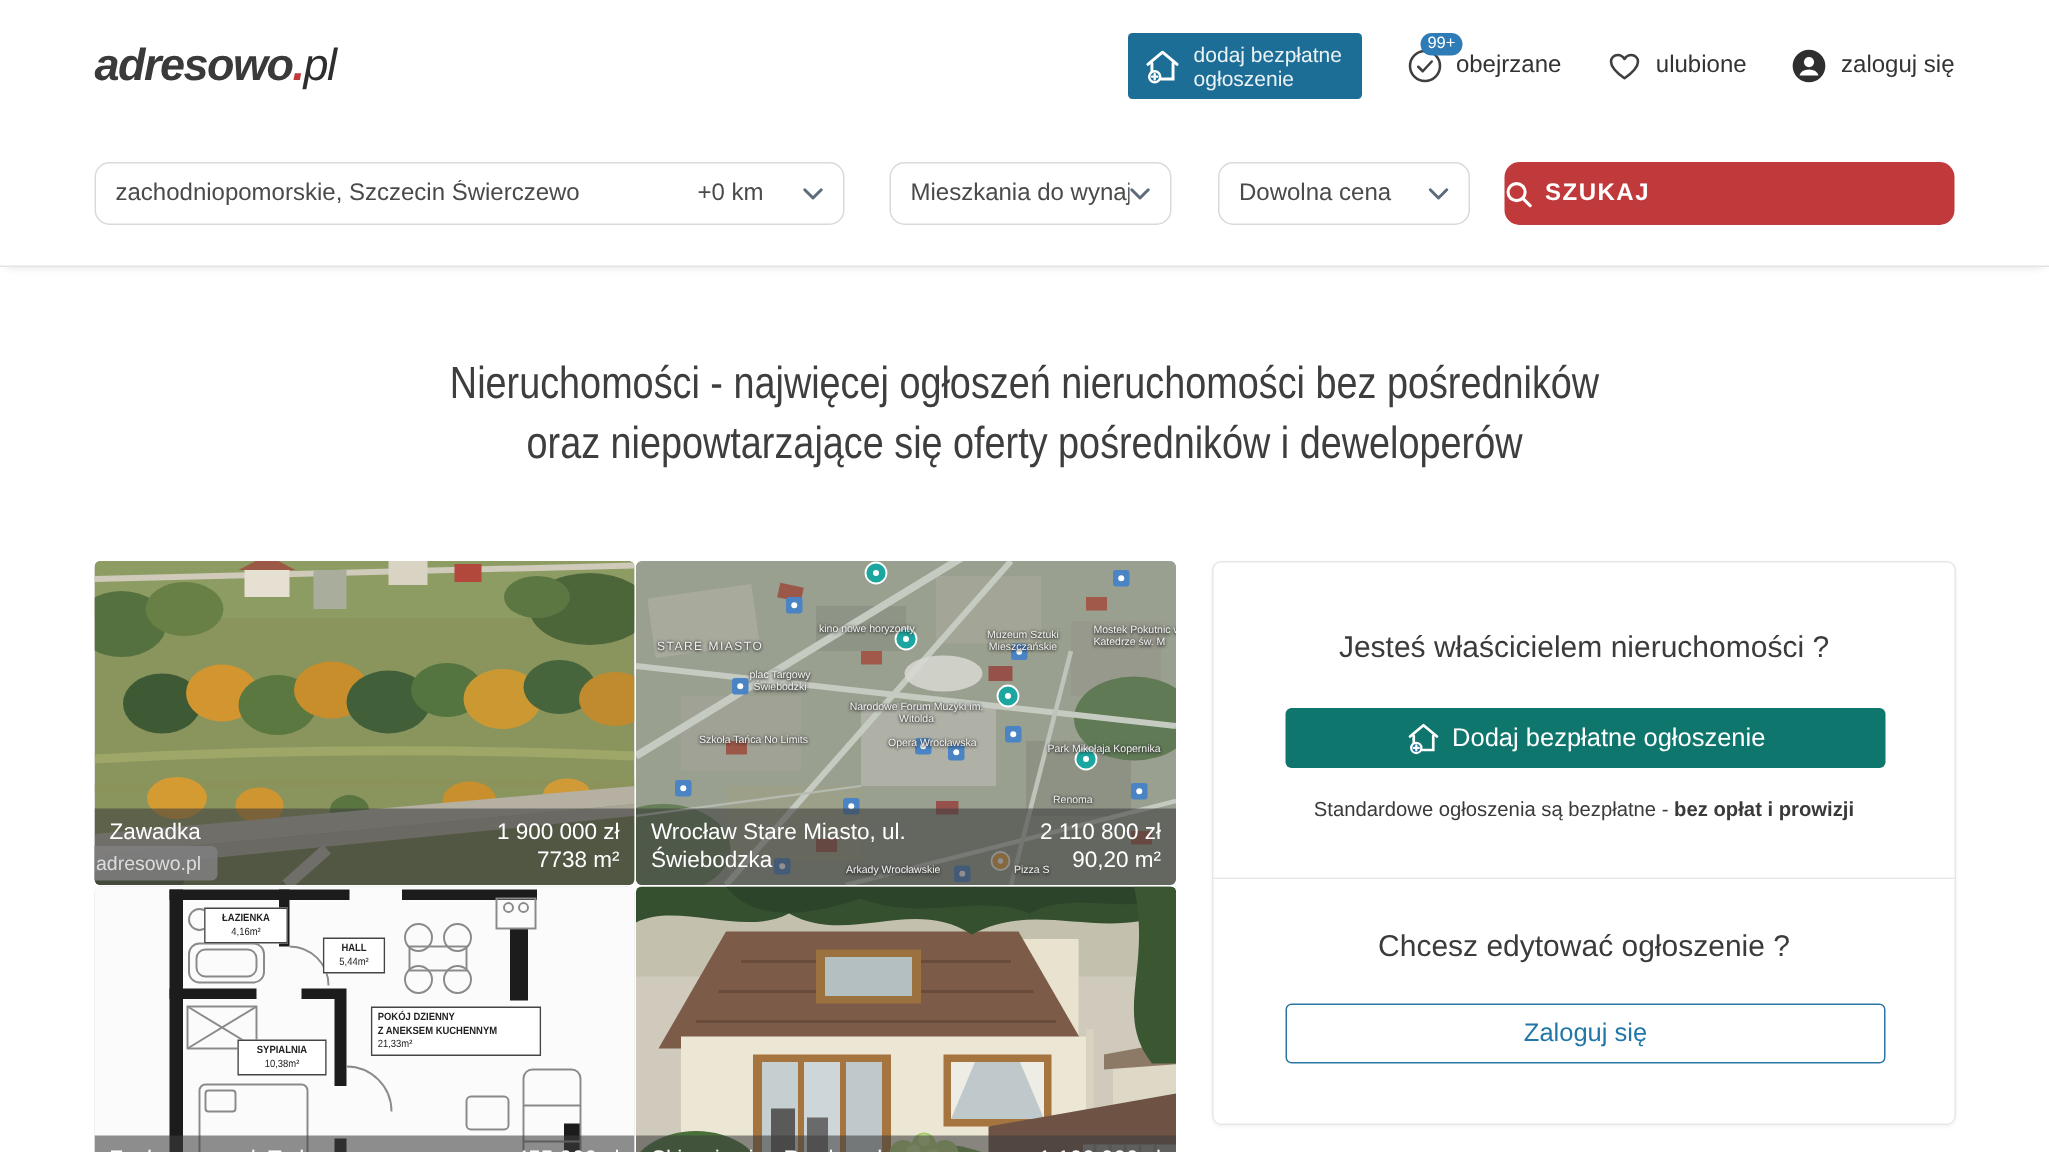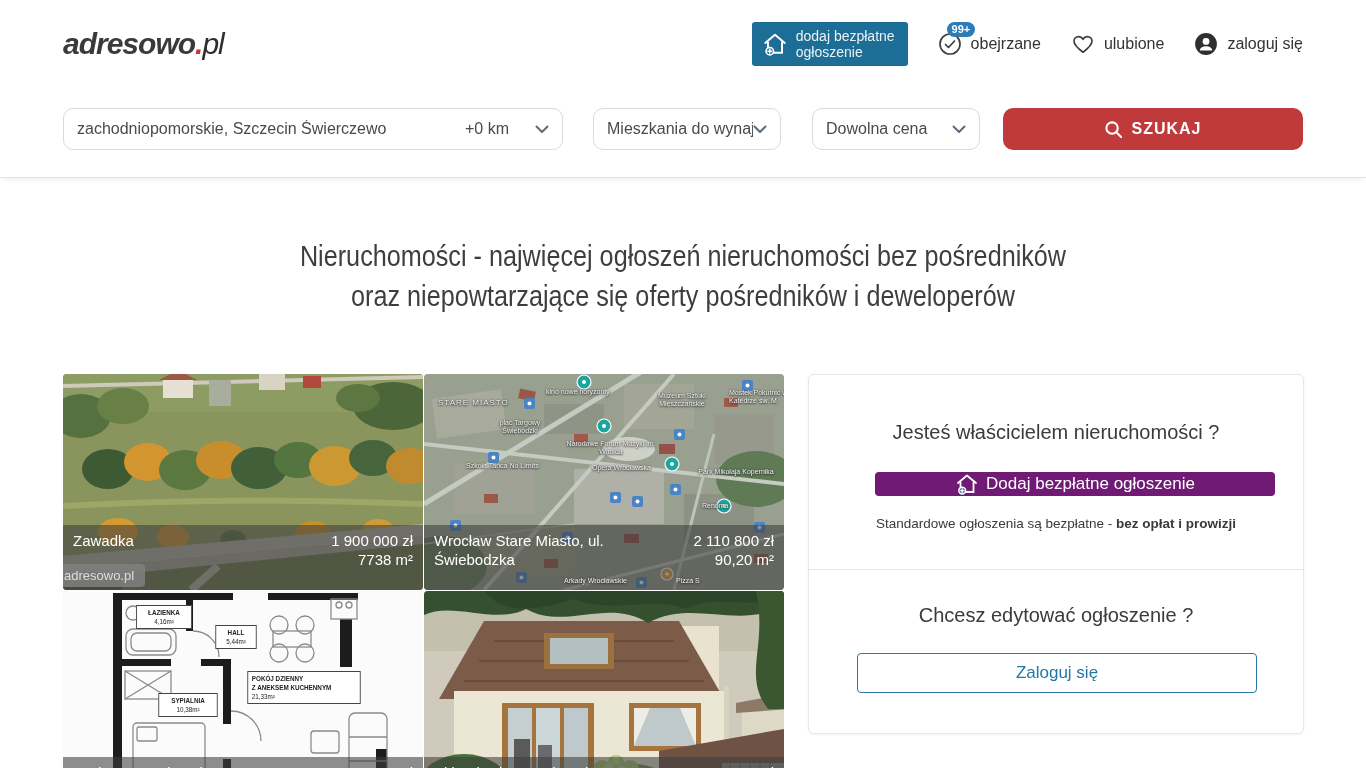--- a/index.html
+++ b/index.html
@@ -17,73 +17,73 @@
   .logo .b2 { font-weight:normal; color:#2e2e2e; }
   .header-actions { display:flex; align-items:center; }
   .btn-add { display:flex; align-items:center; gap:8px; background:#1d6e96; border:none;
     color:#eaf2f6; font-family:inherit; font-size:14px; line-height:1.15; text-align:left;
     padding:6px 13px 6px 10px; border-radius:3px; cursor:pointer; }
   .btn-add span { display:block; }
   .hitem { display:flex; align-items:center; gap:9px; margin-left:30px; cursor:pointer;
     font-size:16px; color:#333; }
   .icon-wrap { position:relative; width:24px; height:24px; }
   .badge { position:absolute; top:-10px; left:9px; background:#2e7cb7; color:#fff;
-    font-size:11px; font-weight:bold; padding:1px 5px 2px; border-radius:9px; white-space:nowrap;text-align:right; }
+    font-size:11px; font-weight:normal; padding:1px 5px 2px; border-radius:9px; white-space:nowrap;text-align:right; }
 
   
   .searchbar { padding:20px 0 27px; border-bottom:1px solid #e3e3e3;
     box-shadow:0 4px 6px -4px rgba(0,0,0,.12); }
   .search-row { display:flex; align-items:center; }
   .field { height:42px; border:1px solid #d7dade; border-radius:10px; background:#fff;
     display:flex; align-items:center; padding:12px 13px; font-size:16px; color:#4a4a4a; cursor:pointer; }
   .loc { width:500px; }
   .loc .loc-text { flex:1; white-space:nowrap; overflow:hidden; }
   .loc .radius { margin-right:26px; color:#4a4a4a; }
   .sel1 { width:188px; margin-left:30px; }
   .sel2 { width:168px; margin-left:31px; }
   .field .sel-text { flex:1; white-space:nowrap; overflow:hidden; }
   .chev { flex:0 0 auto; }
   .btn-search { margin-left:23px; width:300px; height:42px; background:#c0393b; color:#fff;
     border:none; border-radius:10px; font-family:inherit; font-size:16px; font-weight:bold;
-    letter-spacing:1px; display:flex; align-items:center; justify-content:center; gap:8px; cursor:pointer; }
+    letter-spacing:1px; display:flex; align-items:center; justify-content:flex-start; gap:8px; cursor:pointer; }
 
   
   h1.hero { margin-top:58px; text-align:center; font-size:30px; line-height:40px; font-weight:400;
     color:#3e3e3e; transform:scaleX(.84); transform-origin:50% 50%; white-space:nowrap; }
   h1.hero span { display:block; }
 
   
   .content { display:flex; margin-top:58px; gap:24px; align-items:flex-start; }
   .grid { width:721px; display:grid; grid-template-columns:360px 360px; grid-auto-rows:216px; gap:1px; }
   .card { position:relative; overflow:hidden; border-radius:4px; background:#ddd; cursor:pointer; }
   .card svg.photo { position:absolute; inset:0; width:100%; height:100%; display:block; }
   .overlay { position:absolute; left:0; right:0; bottom:0; min-height:50px;
     background:rgba(62,62,62,.58); color:#fff; display:flex; justify-content:space-between;
-    padding:6px 10px 21px; font-size:15px; line-height:19px; }
+    padding:6px 10px 7px; font-size:15px; line-height:19px; }
   .ov-name { max-width:55%; }
   .ov-price { text-align:right; white-space:nowrap; }
   .watermark { position:absolute; left:-10px; bottom:3px; background:rgba(128,128,128,.85);
     color:rgba(225,225,225,.95); font-size:13px; padding:4px 11px; border-radius:4px; z-index:2; }
   .maplabel { position:absolute; color:#f2f2f2; font-size:7px; line-height:8px; text-align:center;
-    text-shadow:0 0 2px #333, 0 1px 2px #333; white-space:nowrap; pointer-events:none; }
+    text-shadow:0 0 2px #333, 0 1px 2px #333; white-space:nowrap; pointer-events:none;margin-top:28px; }
   .maplabel.big { font-size:8px; letter-spacing:1px; }
   .roomlabel { position:absolute; background:#fff; border:1px solid #444; color:#222;
     padding:2px 4px; font-size:7px; line-height:9px; font-weight:bold; text-align:center;
     transform:scaleX(.9); }
   .roomlabel .area { font-weight:normal; }
 
   
   aside.sidebar { width:496px; background:#fff; border:1px solid #e7e7e7; border-radius:6px;
     box-shadow:0 1px 3px rgba(0,0,0,.05); }
   .side-section { padding:46px 48px 38px; text-align:center; }
   .side-section + .side-section { border-top:1px solid #e7e7e7; padding:34px 48px 40px; }
   .side-title { font-size:20px; font-weight:400; color:#3b3b3b; }
-  .btn-side-add { margin-top:28px; width:400px; height:24px; background:#701a75; color:#fff;
+  .btn-side-add { margin-top:28px; width:400px; height:40px; background:#0f766e; color:#fff;
     border:none; border-radius:4px; font-family:inherit; font-size:17px; display:flex;
-    align-items:center; justify-content:center; gap:7px; cursor:pointer;margin-left:18px; }
+    align-items:center; justify-content:center; gap:7px; cursor:pointer; }
   .side-note { margin-top:20px; font-size:13.5px; color:#3a3a3a; }
   .side-note b { font-weight:bold; }
   .btn-login { margin-top:26px; width:400px; height:40px; background:#fff; color:#2277a8;
     border:1px solid #2b76a5; border-radius:4px; font-family:inherit; font-size:17px;
     display:flex; align-items:center; justify-content:center; cursor:pointer; }
 </style>
 </head>
 <body>
 
 <header>

